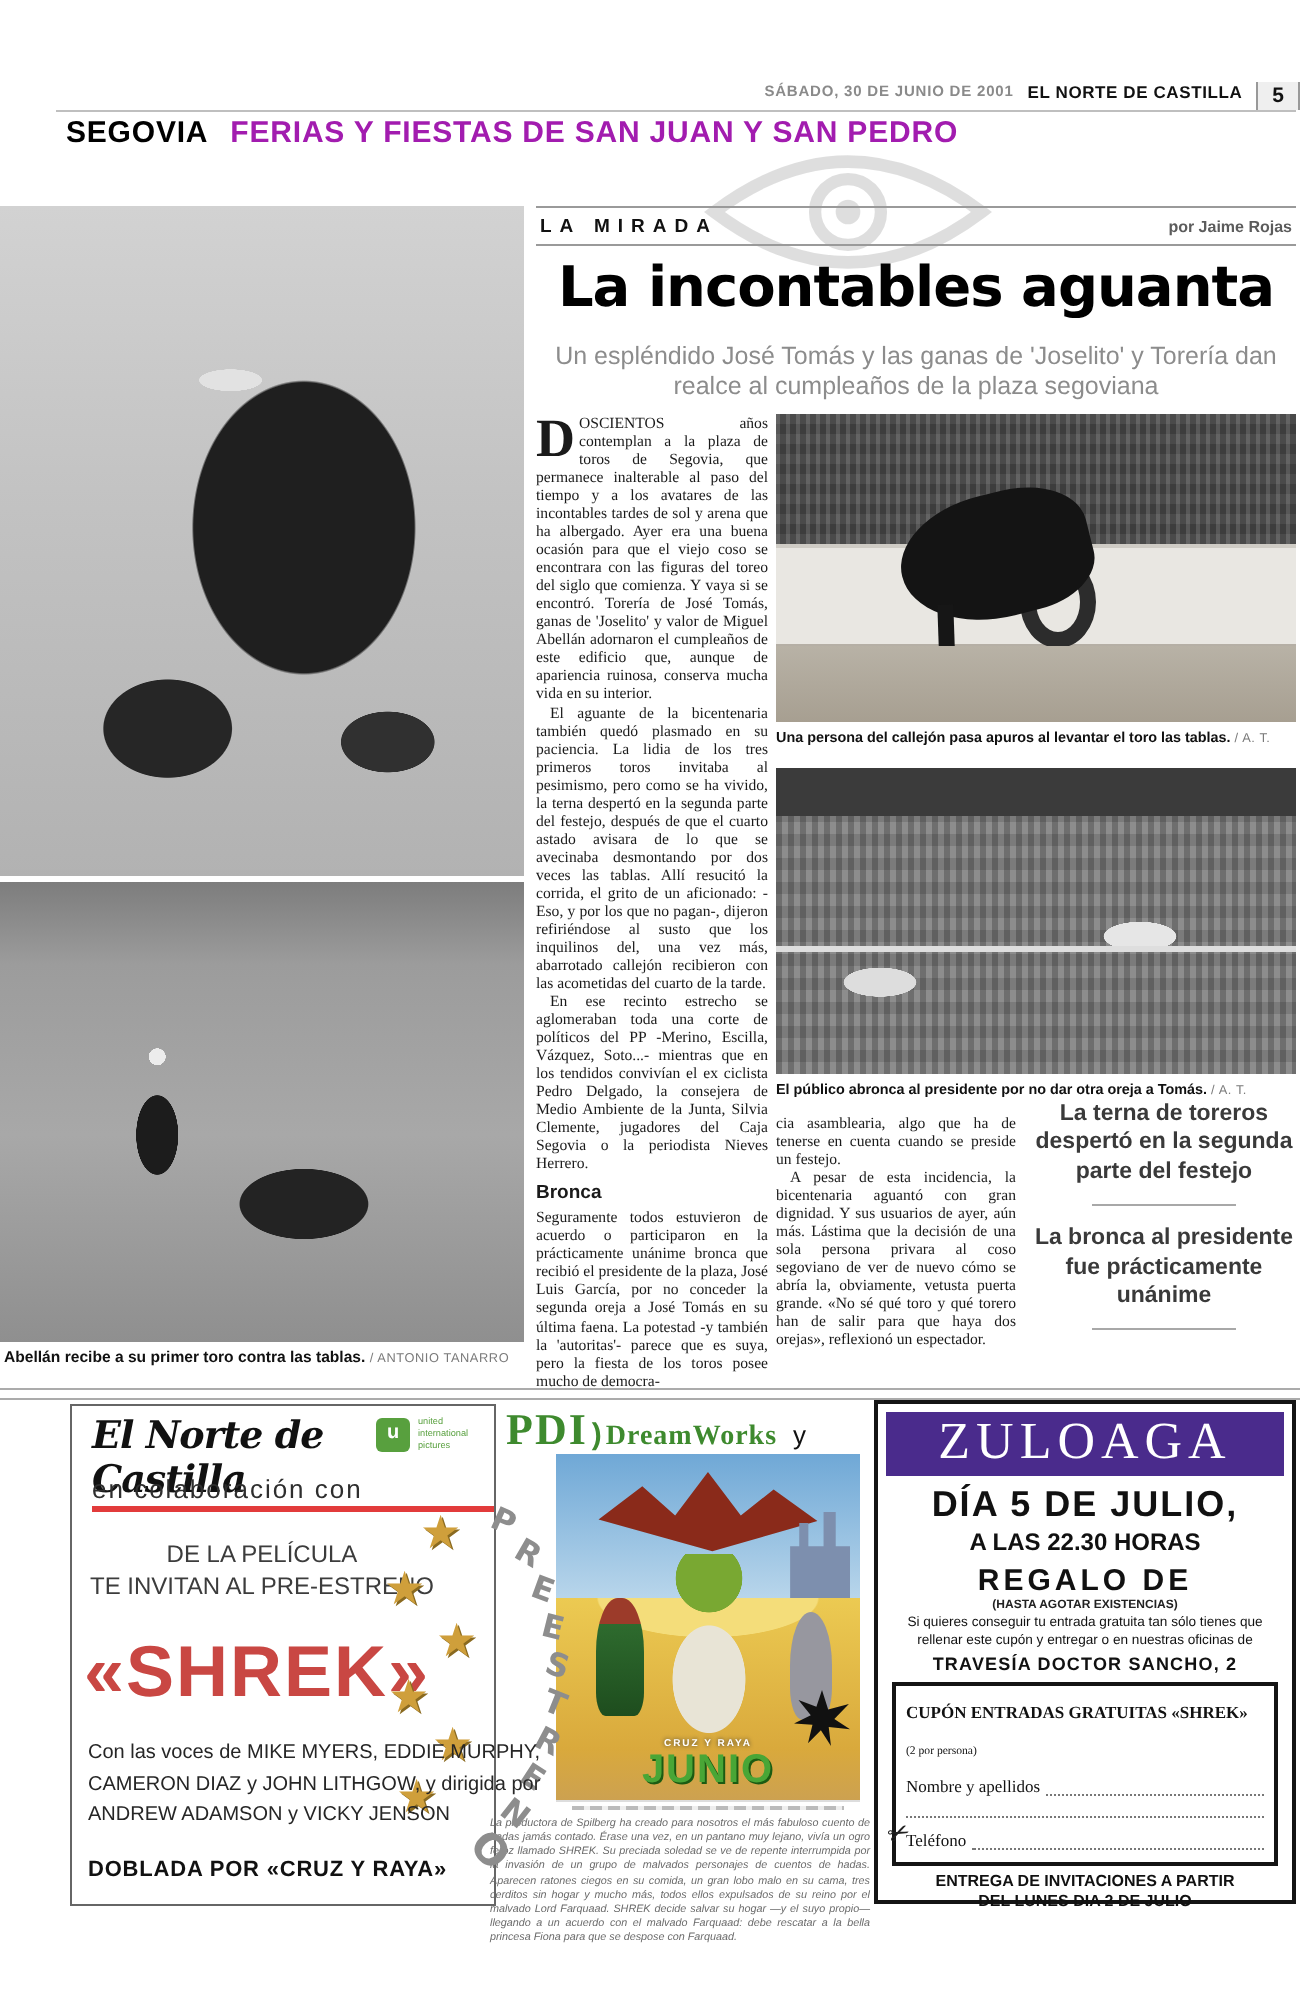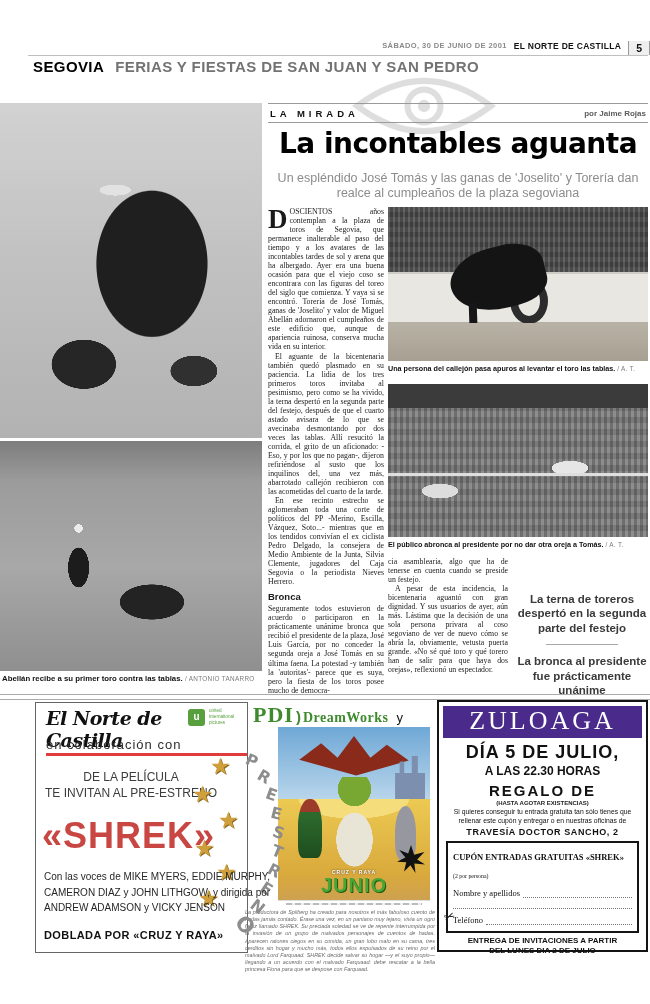--- a/index.html
+++ b/index.html
@@ -10,21 +10,21 @@
     font-family: "Liberation Sans", sans-serif; color:#111;
   }
   
   .dateline-row { position:absolute; top:41px; right:0; display:flex; align-items:flex-start; }
   .date-txt { font-size:7.5px; font-weight:700; color:#8a8a8a; letter-spacing:.4px; margin-right:7px; }
   .masthead-txt { font-size:8.5px; font-weight:800; color:#111; letter-spacing:.3px; margin-right:7px; }
   .page-no { font-size:10.5px; font-weight:800; background:#efefef; border-left:1px solid #999; border-right:1px solid #999; padding:1px 7px; }
   .header-rule { position:absolute; top:55px; left:28px; width:620px; height:1px; background:#bfbfbf; }
   .section-row { position:absolute; top:58px; left:33px; font-weight:800; font-size:15px; letter-spacing:.4px; white-space:nowrap; }
   .section-name { color:#000; }
-  .section-sub { color:#737373; margin-left:7px; }
+  .section-sub { color:#a21caf; margin-left:7px; }
 
   
   .photo-left { position:absolute; left:0; top:103px; width:262px; height:568px; background:#c7c7c7; overflow:hidden; }
   .pl-top { position:absolute; inset:0 0 41% 0;
     background:
       radial-gradient(26px 9px at 44% 26%, #e2e2e2 0 60%, transparent 61%),
       radial-gradient(95px 125px at 58% 48%, #1f1f1f 0 58%, transparent 59%),
       radial-gradient(55px 42px at 32% 78%, #262626 0 58%, transparent 59%),
       radial-gradient(40px 26px at 74% 80%, #303030 0 58%, transparent 59%),
       linear-gradient(180deg,#d2d2d2 0%,#c2c2c2 45%,#b2b2b2 100%); }
@@ -73,21 +73,21 @@
     background:
       radial-gradient(30px 12px at 20% 70%, #ddd 0 60%, transparent 61%),
       radial-gradient(30px 12px at 70% 55%, #e6e6e6 0 60%, transparent 61%),
       repeating-linear-gradient(90deg, rgba(0,0,0,.22) 0 3px, transparent 3px 6px),
       repeating-linear-gradient(0deg, #8d8d8d 0 6px, #7b7b7b 6px 12px); }
   .r2-roof { position:absolute; left:0; right:0; top:0; height:16%; background:#3b3b3b; }
   .r2-rail { position:absolute; left:0; right:0; top:58%; height:3px; background:#dedede; }
   .caption-r2 { position:absolute; left:388px; top:540px; width:260px; font-size:7.2px; font-weight:700; color:#111; }
 
   
-  .quotes { position:absolute; left:516px; top:592px; width:132px; text-align:center; color:#3a3a3a; }
+  .quotes { position:absolute; left:516px; top:550px; width:132px; text-align:center; color:#3a3a3a; }
   .quote { font-size:11.5px; line-height:1.25; font-weight:700; }
   .quote-sep { width:72px; height:1px; background:#a8a8a8; margin:9px auto; }
 
   
   .ad-sep { position:absolute; left:0; top:694px; width:650px; height:6px; border-top:1px solid #ababab; border-bottom:1px solid #ababab; }
 
   
   .ad-left { position:absolute; left:35px; top:702px; width:213px; height:251px; border:1px solid #666; }
   .norte-logo { position:absolute; left:10px; top:4px; font-family:"DejaVu Serif", serif; font-style:italic; font-weight:700;
     font-size:19px; letter-spacing:-.5px; border-bottom:3px solid #e23b3b; padding:0 4px 2px 0; }

